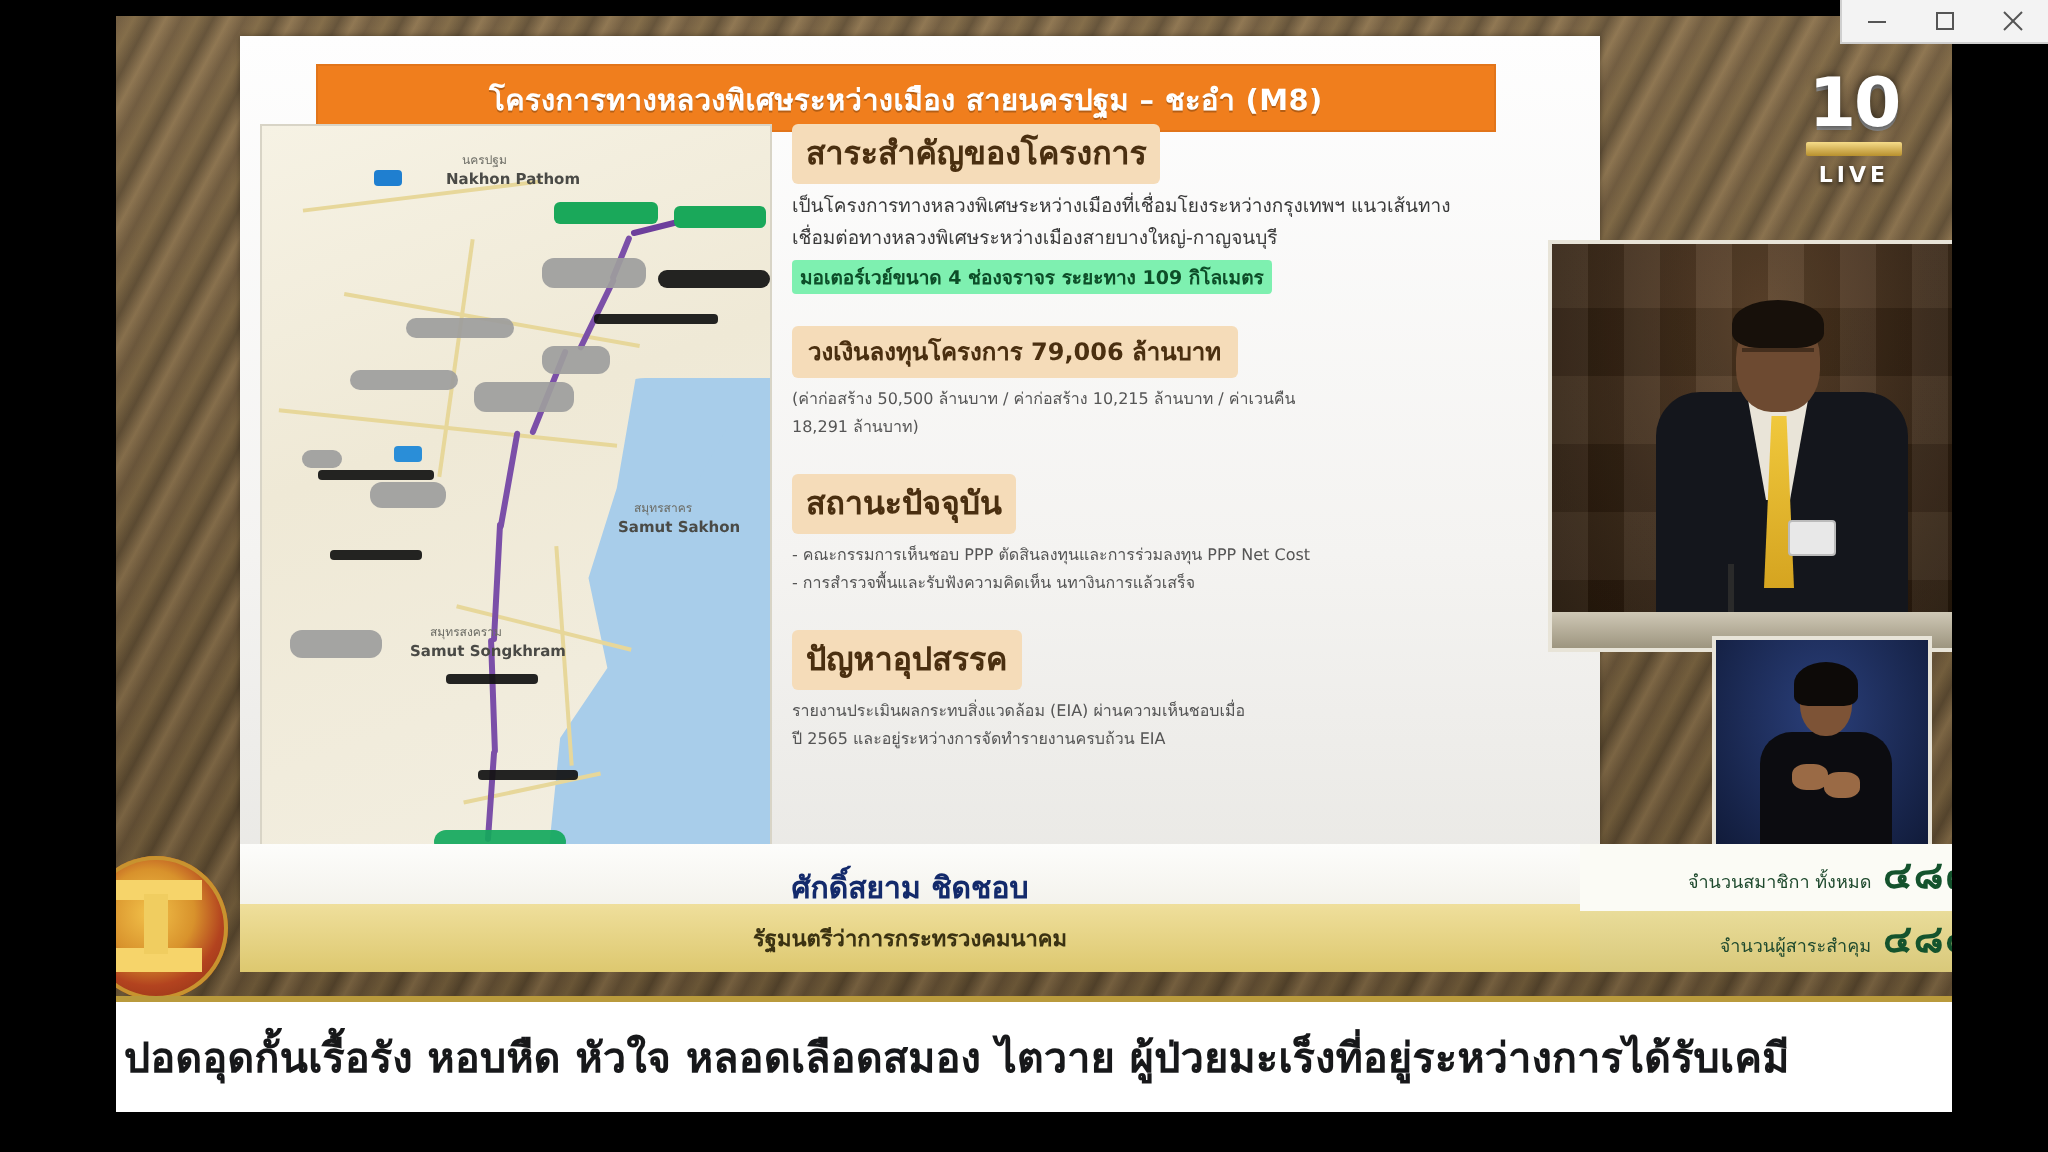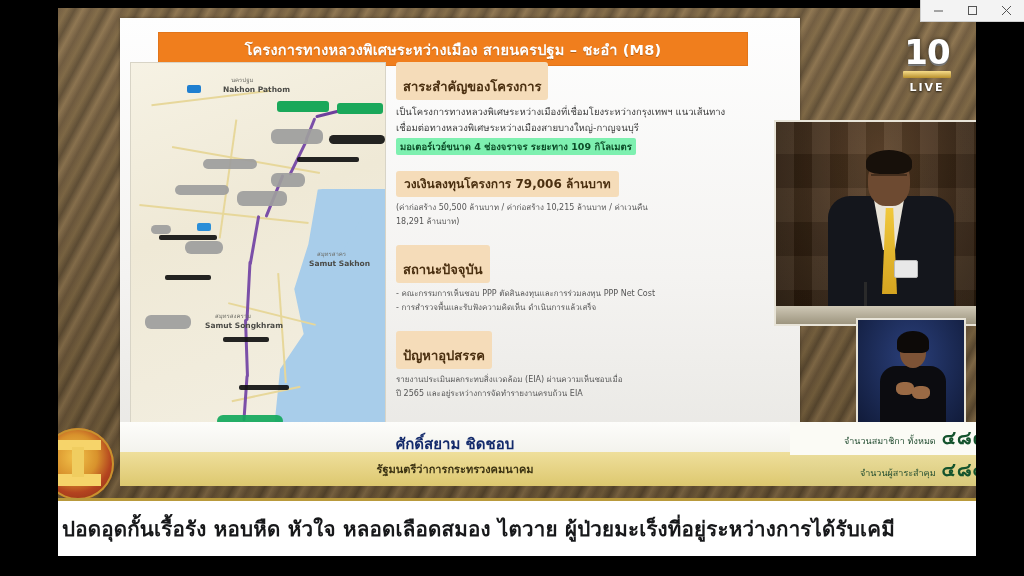--- a/index.html
+++ b/index.html
@@ -81,21 +81,21 @@
   .mapbadge{position:absolute; background:#1f7fd0; border-radius:2px; width:14px;height:8px;}
   .mapfoot{
     position:absolute; left:10px; bottom:2px; width:200px; height:9px;
     background:#111; border-radius:1px;
   }
 
   
   .col{ position:absolute; left:276px; top:44px; width:392px; }
   .chip{
     display:inline-block; background:#f5dcb9; color:#4a2f10;
-    font-size:13px; font-weight:bold; padding:14px 7px 3px; border-radius:3px;
+    font-size:16px; font-weight:bold; padding:2px 7px 3px; border-radius:3px;
     margin-bottom:4px; white-space:nowrap;
   }
   .chip.big{ font-size:12px; padding:3px 8px 4px; }
   .body{ color:#3a3a3a; font-size:9.5px; line-height:1.65; }
   .body.sm{ font-size:8px; color:#555; line-height:1.75; }
   .hl{
     display:inline-block; background:#7ef0b0; color:#0d4d28;
     font-weight:bold; font-size:9.5px; padding:1px 4px; border-radius:2px;
     margin-top:3px; white-space:nowrap;
   }
@@ -283,21 +283,21 @@
 
         <div class="blk">
           <div class="chip big">วงเงินลงทุนโครงการ 79,006 ล้านบาท</div>
           <div class="body sm">(ค่าก่อสร้าง 50,500 ล้านบาท / ค่าก่อสร้าง 10,215 ล้านบาท / ค่าเวนคืน</div>
           <div class="body sm">18,291 ล้านบาท)</div>
         </div>
 
         <div class="blk">
           <div class="chip">สถานะปัจจุบัน</div>
           <div class="body sm bul">- คณะกรรมการเห็นชอบ PPP ตัดสินลงทุนและการร่วมลงทุน PPP Net Cost</div>
-          <div class="body sm bul">- การสำรวจพื้นและรับฟังความคิดเห็น ดำเนินการแล้วเสร็จ</div>
+          <div class="body sm bul">- การสำรวจพื้นและรับฟังความคิดเห็น นทางินการแล้วเสร็จ</div>
         </div>
 
         <div class="blk">
           <div class="chip">ปัญหาอุปสรรค</div>
           <div class="body sm">รายงานประเมินผลกระทบสิ่งแวดล้อม (EIA) ผ่านความเห็นชอบเมื่อ</div>
           <div class="body sm">ปี 2565 และอยู่ระหว่างการจัดทำรายงานครบถ้วน EIA</div>
         </div>
 
       </div>
     </div>

